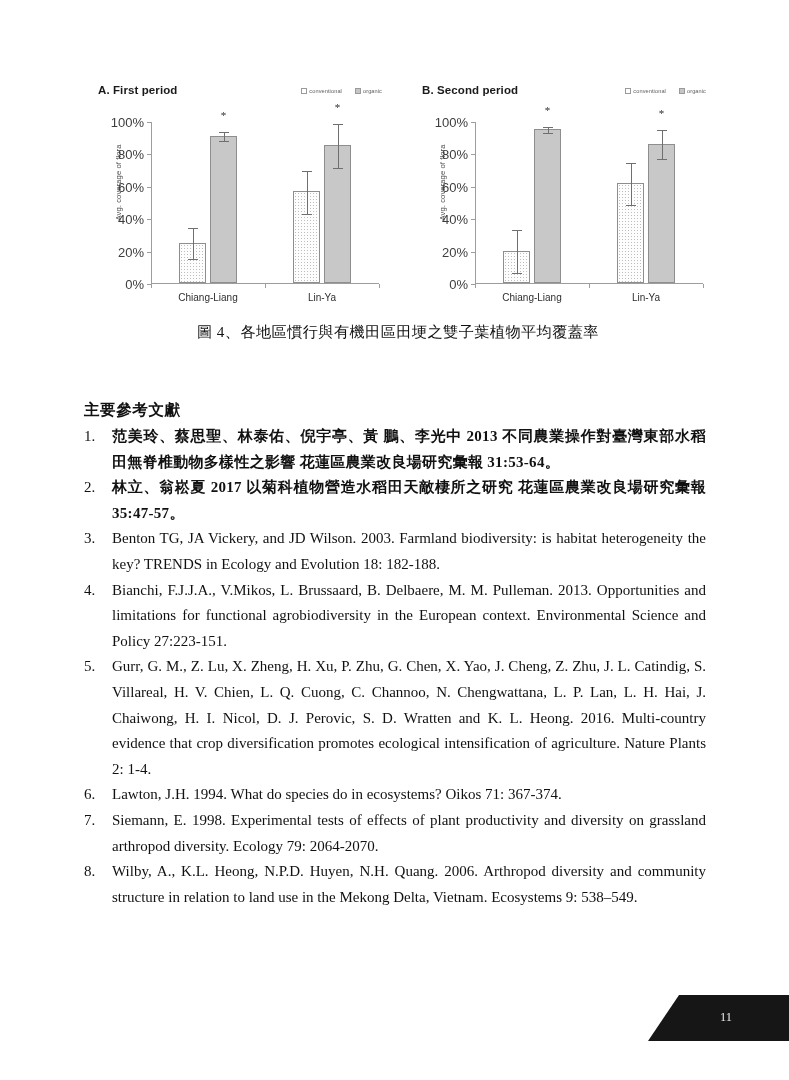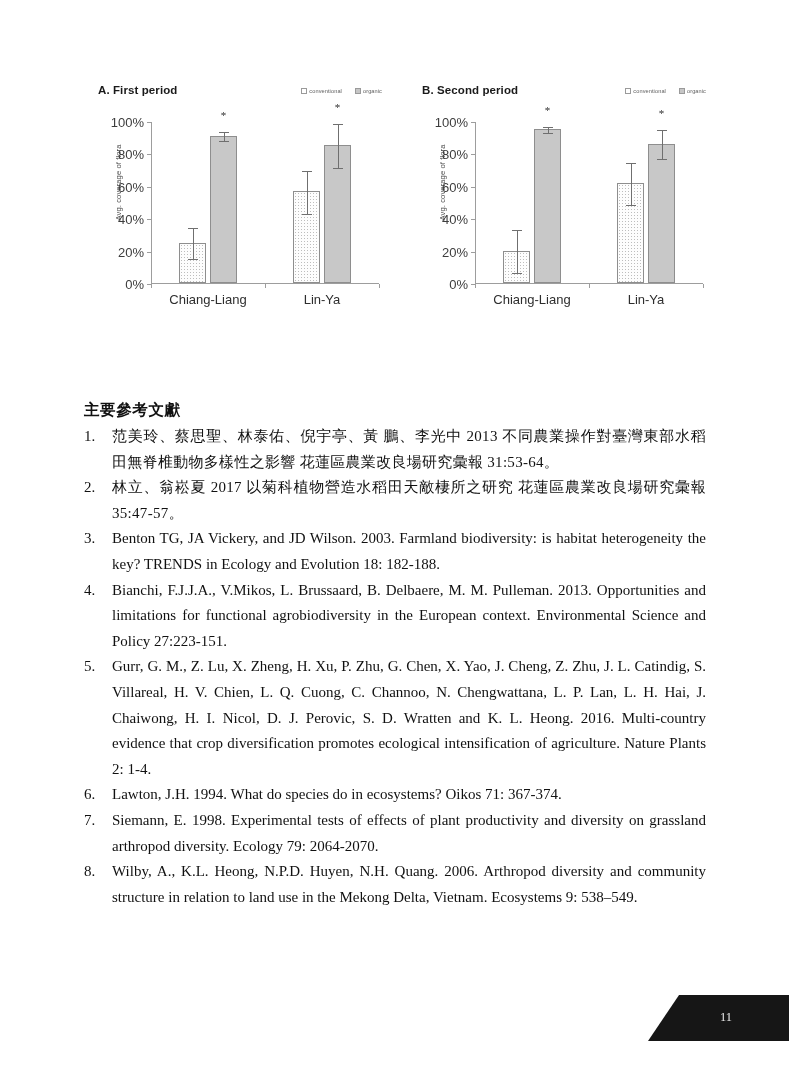--- a/index.html
+++ b/index.html
@@ -167,21 +167,21 @@
     position: absolute;
     transform: translateX(-50%);
     font-size: 11px;
     color: #2b2b2b;
     font-family: "Liberation Serif", serif;
     line-height: 1;
   }
   .cat-label {
     position: absolute;
     transform: translateX(-50%);
-    font-size: 13px;
+    font-size: 10px;
     color: #2e2e2e;
     white-space: nowrap;
   }
 
   
   .caption {
     position: absolute;
     left: 88px;
     top: 320px;
     width: 620px;
@@ -230,20 +230,21 @@
   .ref-text {
     flex: 1;
     font-size: 15px;
     line-height: 25.6px;
     color: #111;
     text-align: justify;
     text-justify: inter-word;
   }
   .ref-text.zh {
     letter-spacing: .3px;
+    font-weight: bold;
   }
 
   
   .footer-shape {
     position: absolute;
     left: 648px;
     top: 995px;
     width: 141px;
     height: 46px;
     background: #161616;
@@ -369,20 +370,21 @@
           <div class="sig-star" style="left: 186.5px; top: -13.9px;">*</div>
           <div class="cat-label" style="left: 171px; top: 170px;">Lin-Ya</div>
           <div class="xtick" style="left: 228px;"></div>
         </div>
     </div>
 
   </div>
 </div>
 
 <div class="caption">
+  <div class="caption-zh">圖 4、各地區慣行與有機田區田埂之雙子葉植物平均覆蓋率</div>
 </div>
 
 <div class="ref-heading">主要參考文獻</div>
 <div class="ref-list">
     <div class="ref-item">
       <div class="ref-num">1.</div>
       <div class="ref-text zh">范美玲、蔡思聖、林泰佑、倪宇亭、黃 鵬、李光中 2013 不同農業操作對臺灣東部水稻田無脊椎動物多樣性之影響 花蓮區農業改良場研究彙報 31:53-64。</div>
     </div>
     <div class="ref-item">
       <div class="ref-num">2.</div>

